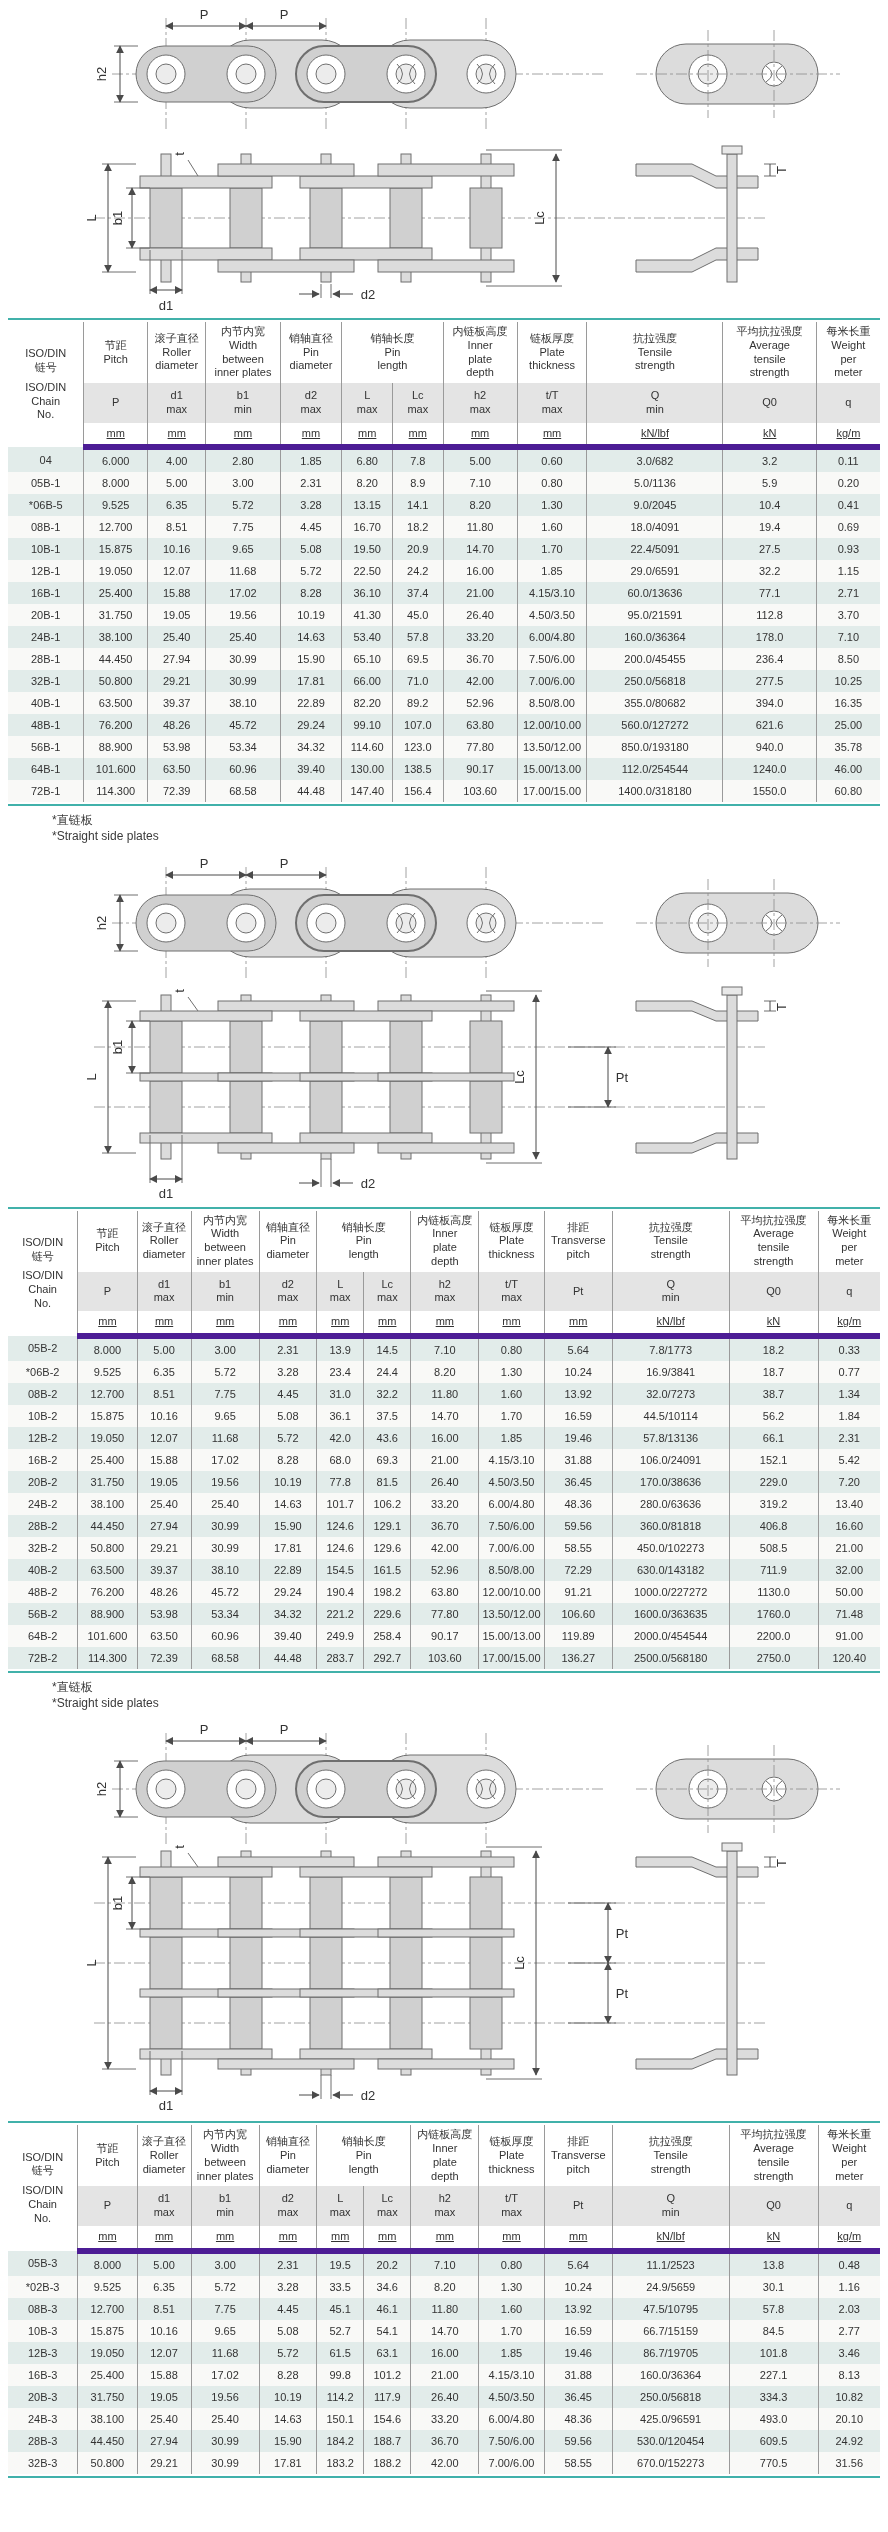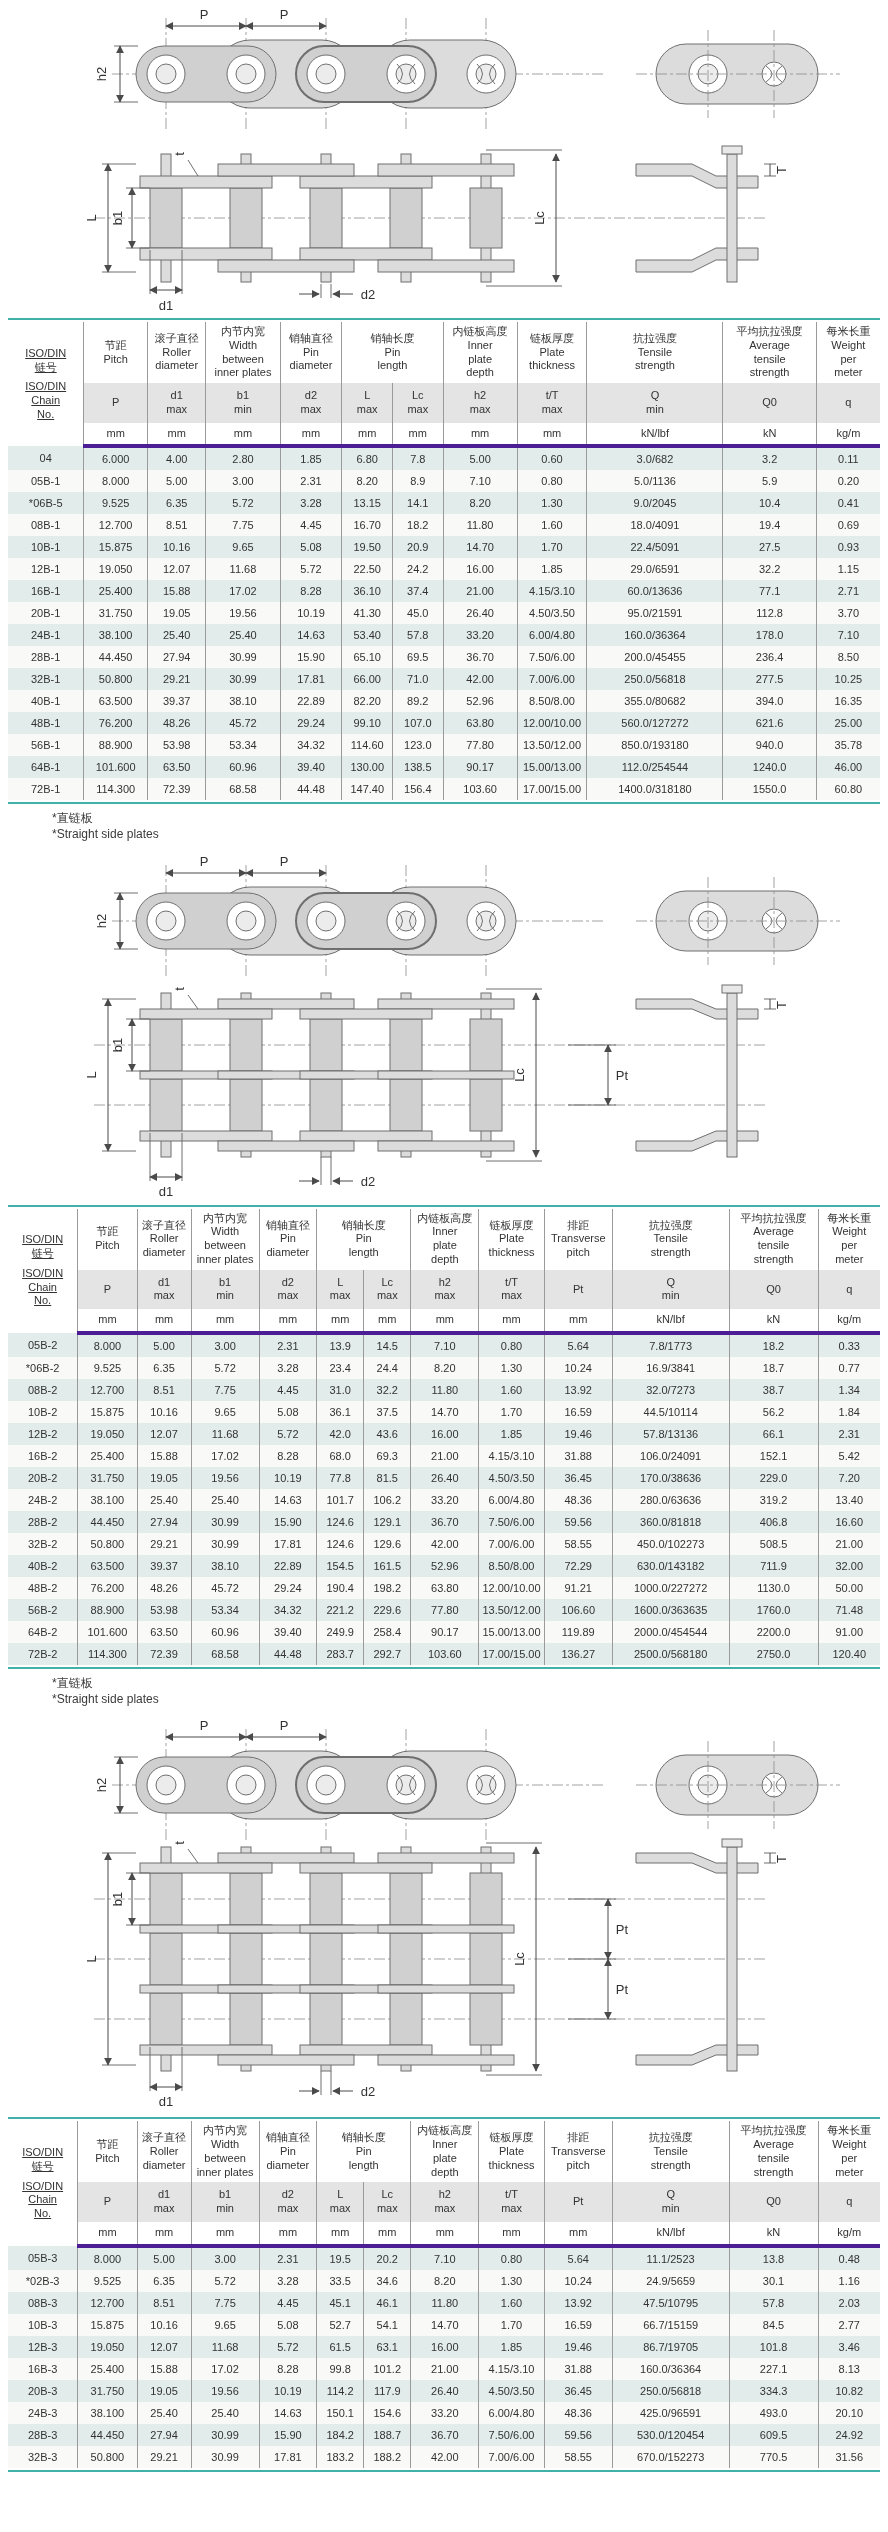--- a/index.html
+++ b/index.html
@@ -14,22 +14,22 @@
   .pl2{fill:#d0d0d0;stroke:#6f6f6f;stroke-width:1;}
   .bold{stroke-width:2;}
   .dim{stroke:#4a4a4a;stroke-width:1;fill:none;}
   .dl{font-size:13px;fill:#333;text-anchor:middle;}
   .table-wrap{border-top:2px solid #41b1aa;border-bottom:2px solid #41b1aa;padding:2px 0;margin-top:4px;}
   table.spec{width:100%;border-collapse:collapse;table-layout:fixed;font-size:11px;color:#333;}
   table.spec th,table.spec td{border-right:1px solid #9a9a9a;text-align:center;vertical-align:middle;}
   table.spec th:last-child,table.spec td:last-child{border-right:none;}
   table.spec thead th{font-weight:normal;padding:3px 1px;line-height:1.25;}
   table.spec thead tr.symrow th{background:#e4e4e4;padding:6px 1px;}
-  table.spec thead tr.unitrow th{border-bottom:4px solid #4c1d95;padding:4px 1px;}
-  table.spec th.corner{vertical-align:middle;text-decoration:underline;}
+  table.spec thead tr.unitrow th{border-bottom:6px solid #4c1d95;padding:4px 1px;text-decoration:underline;}
+  table.spec th.corner{vertical-align:middle;}
   table.spec th.corner .pre{margin:6px 0;}
   .pre{white-space:pre-line;}
   table.spec tbody tr:nth-child(odd){background:#e2ecea;}
   table.spec tbody tr:nth-child(even){background:#f9f9f7;}
   table.spec tbody td{padding:5px 1px;}
   .footnote{font-size:12px;line-height:1.35;margin:6px 0 2px 44px;color:#3a3a3a;}
 </style>
 </head>
 <body>
 

